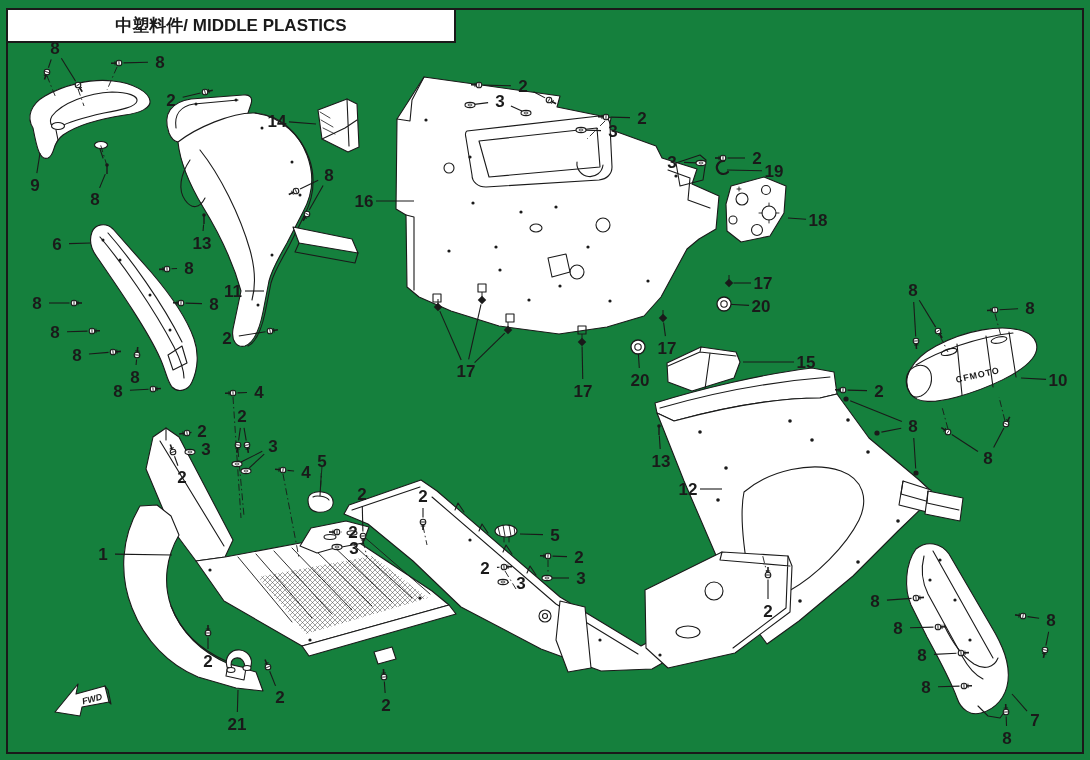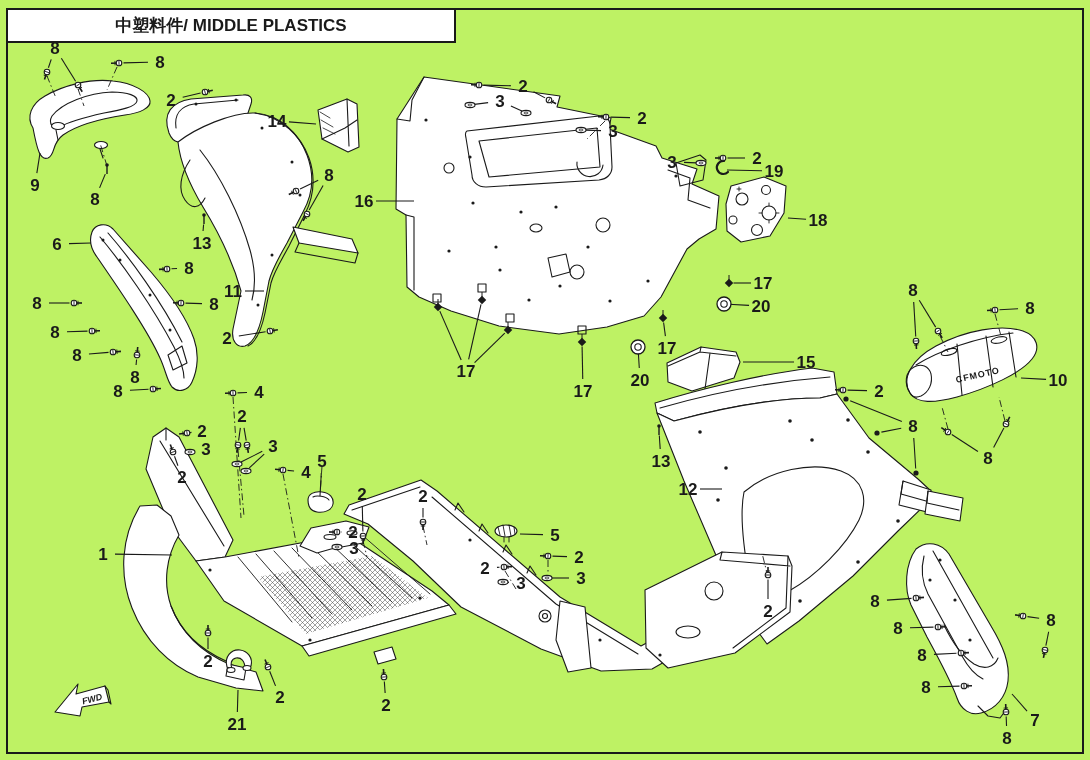--- a/index.html
+++ b/index.html
@@ -1,16 +1,16 @@
 <!DOCTYPE html>
 <html><head>
 <meta charset="utf-8">
 <style>
   html,body{margin:0;padding:0;background:#fff;}
-  .page{position:relative;width:1090px;height:760px;background:#bef264;overflow:hidden;}
+  .page{position:relative;width:1090px;height:760px;background:#15803d;overflow:hidden;}
   svg{display:block;}
   text{font-family:"Liberation Sans","DejaVu Sans",sans-serif;fill:#1a1a1a;}
   .callout-label{font-size:17px;font-weight:bold;}
   .title-text{font-size:17px;font-weight:bold;}
   .fwd-text{font-size:9px;font-weight:bold;font-style:italic;}
   .brand-text{font-size:9px;font-weight:bold;letter-spacing:1px;}
   path,ellipse,circle,rect,line,polyline{vector-effect:non-scaling-stroke;}
 </style>
 </head>
 <body>

